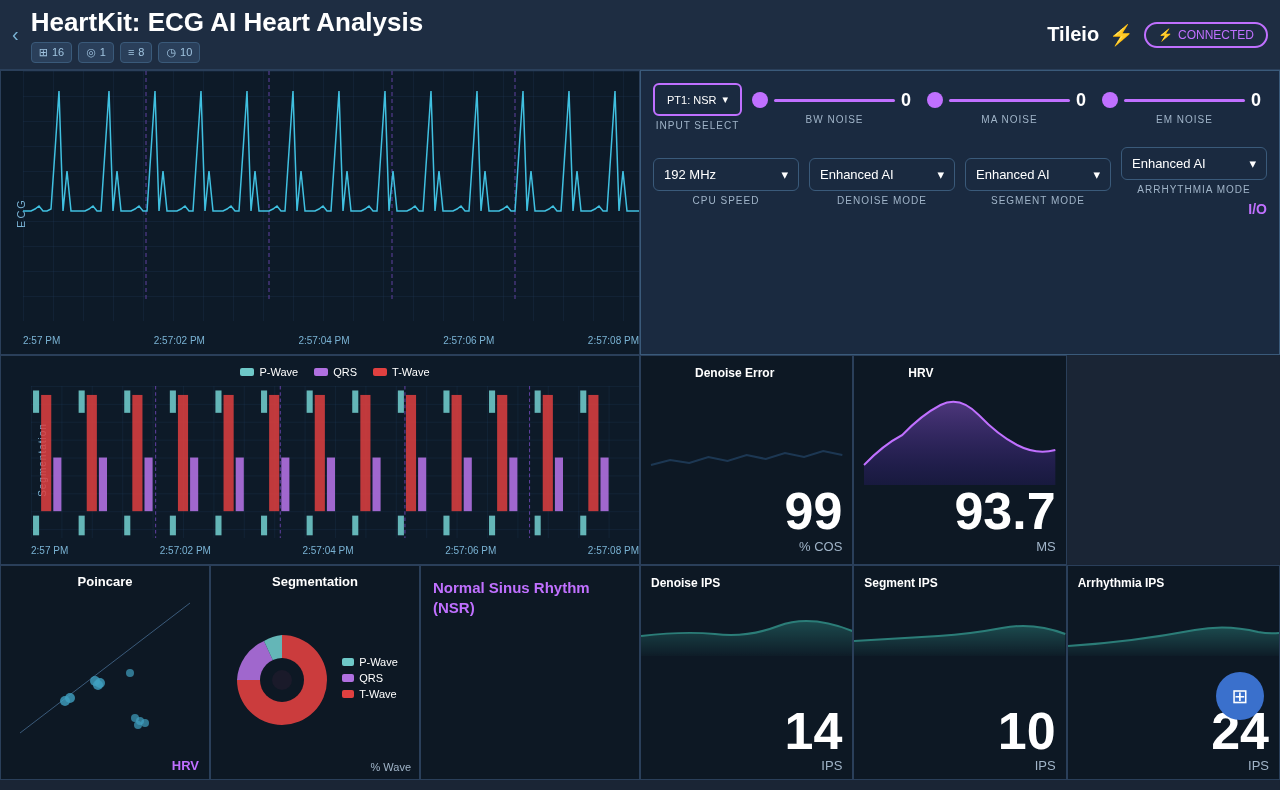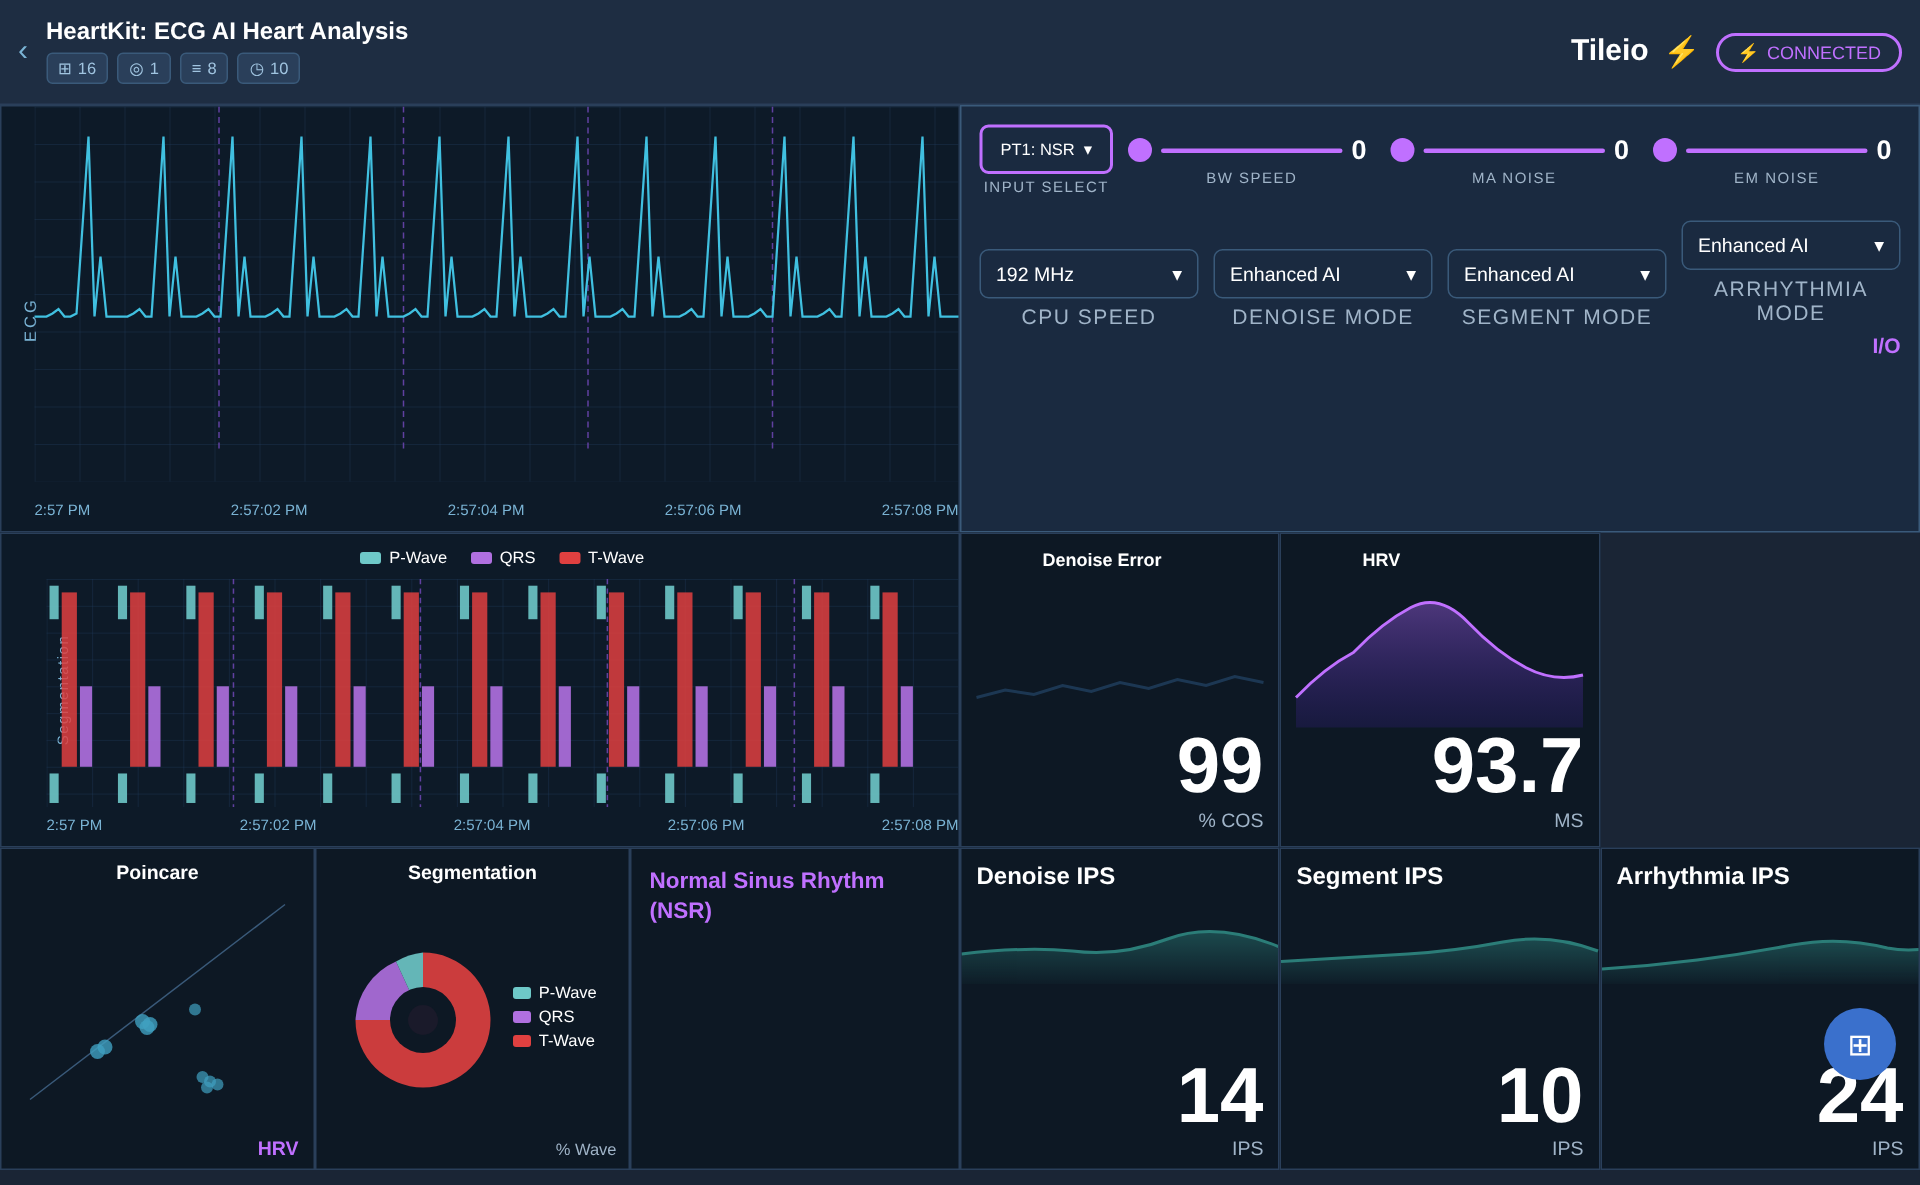--- a/index.html
+++ b/index.html
@@ -22,21 +22,21 @@
       padding: 0 12px;
       border-bottom: 1px solid #2a3f5a;
     }
     .back-btn {
       color: #7ab3d4;
       font-size: 20px;
       cursor: pointer;
       margin-right: 12px;
     }
     .app-title {
-      font-size: 16px;
+      font-size: 26px;
       font-weight: bold;
       color: #fff;
       flex: 1;
     }
     .badge {
       background: #2a3f5a;
       border: 1px solid #3a5a7a;
       border-radius: 4px;
       padding: 3px 7px;
       font-size: 11px;
@@ -181,21 +181,21 @@
       padding: 8px 10px;
       color: #fff;
       font-size: 13px;
       cursor: pointer;
       display: flex;
       align-items: center;
       justify-content: space-between;
     }
     .dropdown-label {
       color: #a0b4c8;
-      font-size: 14px;
+      font-size: 10px;
       text-align: center;
       margin-top: 4px;
       letter-spacing: 1px;
     }
     .io-label {
       color: #c070ff;
       font-size: 14px;
       font-weight: bold;
       margin-top: 6px;
       text-align: right;
@@ -379,21 +379,21 @@
     }
 
     .ips-card {
       background: #0d1824;
       border: 1px solid #2a3f5a;
       padding: 10px;
       position: relative;
       overflow: hidden;
     }
     .ips-title {
-      font-size: 16px;
+      font-size: 12px;
       font-weight: bold;
       color: #fff;
     }
     .ips-value {
       font-size: 52px;
       font-weight: bold;
       color: #fff;
       text-align: right;
       line-height: 1;
       position: absolute;
@@ -531,21 +531,21 @@
         </button>
         <div class="noise-label" style="margin-top:4px;">INPUT SELECT</div>
       </div>
 
       <div style="flex:1; display:flex; flex-direction:column;">
         <div style="display:flex; align-items:center; gap:6px;">
           <div class="noise-dot"></div>
           <div class="noise-line"></div>
           <div class="noise-value">0</div>
         </div>
-        <div class="noise-label">BW SPEED</div>
+        <div class="noise-label">BW NOISE</div>
       </div>
 
       <div style="flex:1; display:flex; flex-direction:column;">
         <div style="display:flex; align-items:center; gap:6px;">
           <div class="noise-dot"></div>
           <div class="noise-line"></div>
           <div class="noise-value">0</div>
         </div>
         <div class="noise-label">MA NOISE</div>
       </div>

